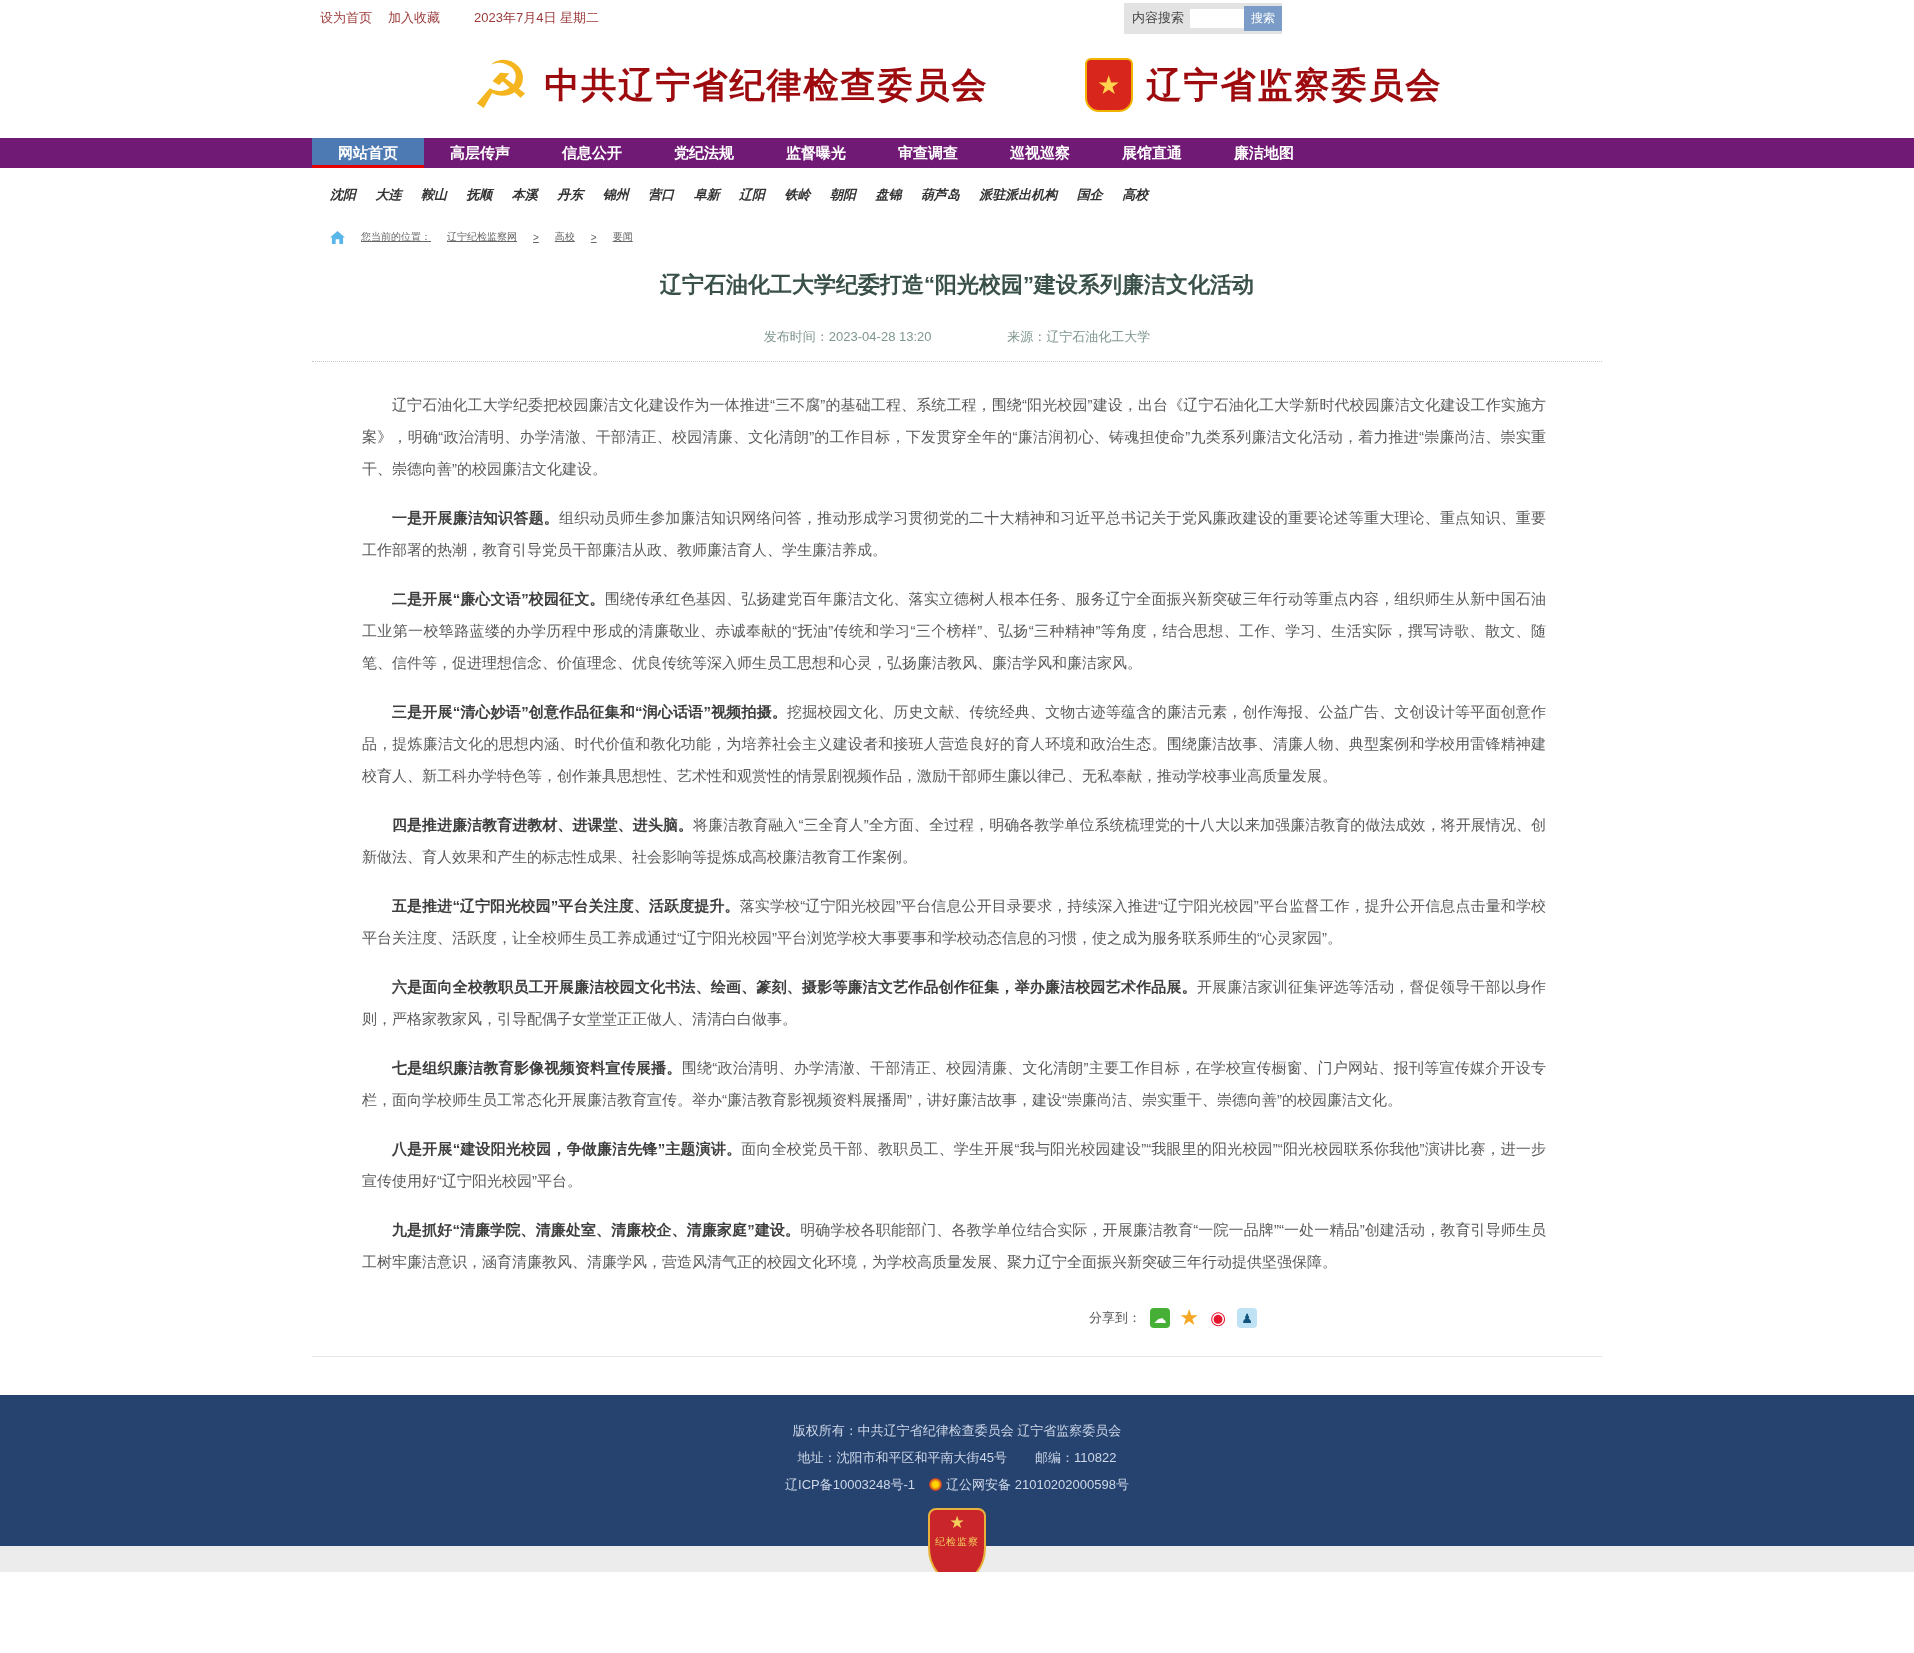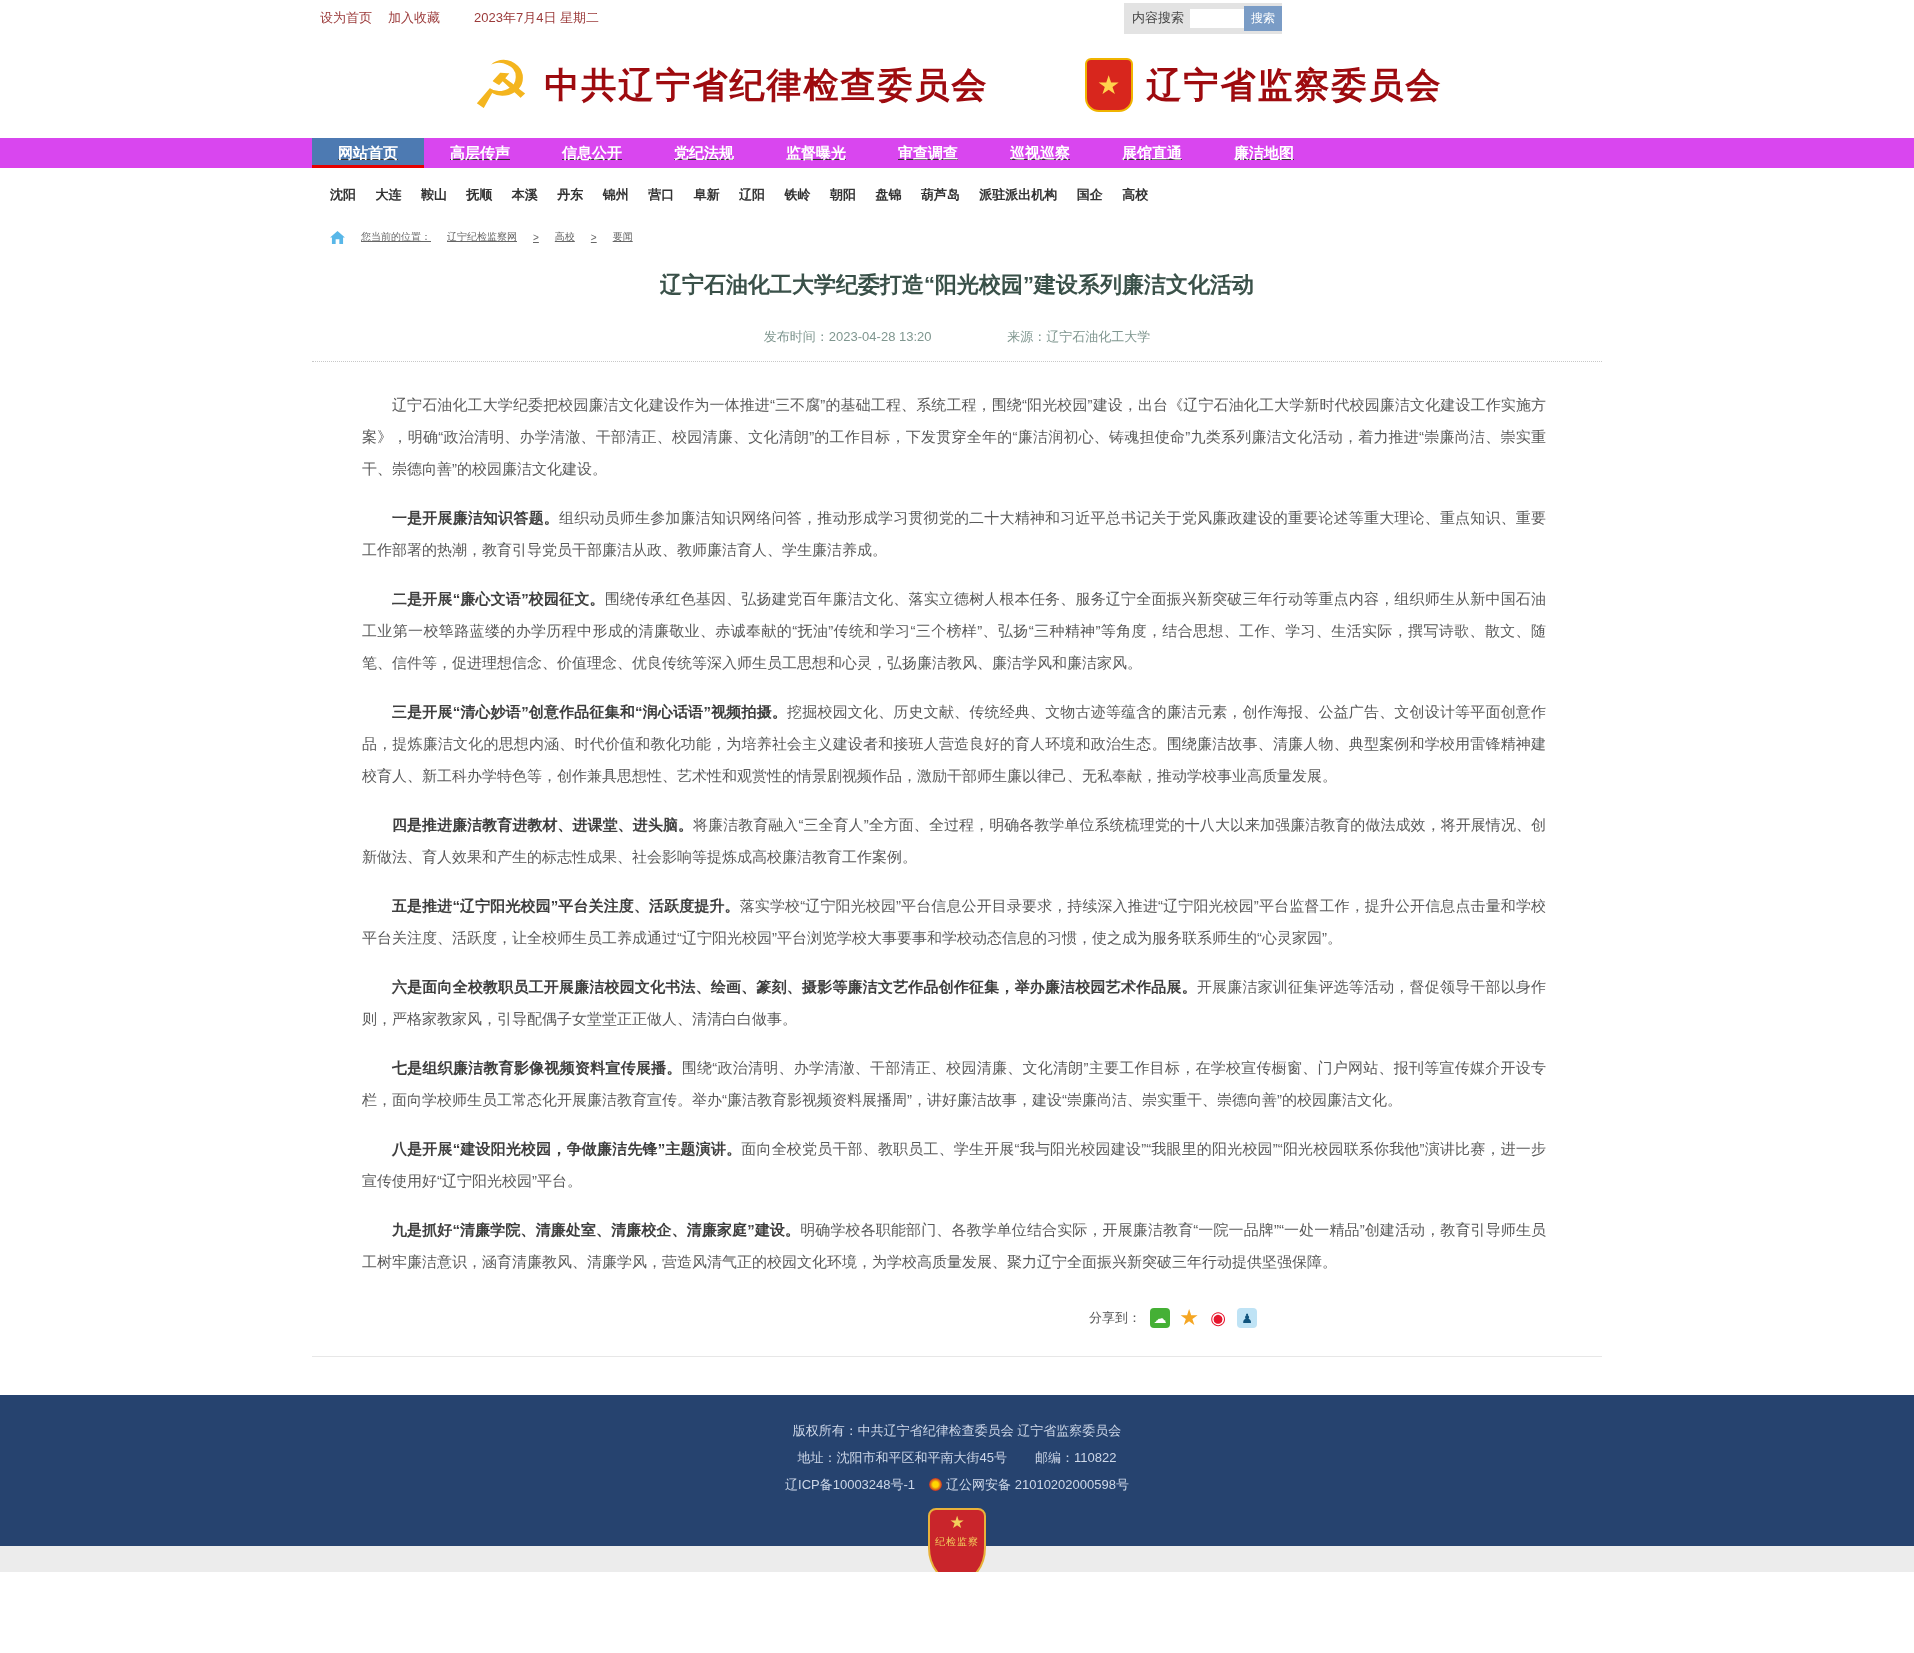--- a/index.html
+++ b/index.html
@@ -28,29 +28,29 @@
   .header { background:#fff; padding:14px 0 18px; }
   .header .inner { display:flex; align-items:center; justify-content:center; gap:96px; }
   .brand { display:flex; align-items:center; gap:14px; }
   .party-emblem { font-size:66px; line-height:70px; color:#f4b51e; }
   .brand-title { font-size:35px; font-weight:bold; color:#9e0b0f; letter-spacing:2px; }
   .nat-emblem { width:48px; height:54px; background:#d8261d; border-radius:6px 6px 14px 14px;
                 display:flex; align-items:center; justify-content:center;
                 color:#ffd34d; font-size:26px; border:2px solid #f0b400; }
 
   
-  .mainnav { background:#d946ef; height:30px;text-decoration:underline; }
+  .mainnav { background:#701a75; height:30px; }
   .mainnav .inner { display:flex; height:30px; }
   .nav-item { display:block; color:#fff; font-size:15px; font-weight:bold; text-decoration:none;
               line-height:30px; padding:0 26px; white-space:nowrap; }
   .nav-item.active { background:#4d7ab2; box-shadow: inset 0 -3px 0 #e60000; }
 
   
   .citynav { background:#fff; padding:17px 0 6px; }
-  .citynav .inner { padding-left:18px; }
+  .citynav .inner { padding-left:18px;font-style:italic; }
   .city-link { color:#333; font-size:13px; font-weight:bold; text-decoration:none;
                margin-right:15px; white-space:nowrap; }
 
   
   .breadcrumb { margin-top:20px; }
   .breadcrumb .inner { display:flex; align-items:center; gap:16px; padding-left:18px;
                        font-size:10px; color:#666;text-decoration:underline; }
   .home-icon { width:15px; height:13px; display:inline-block; }
   .crumb-link { color:#666; text-decoration:none; }
 

